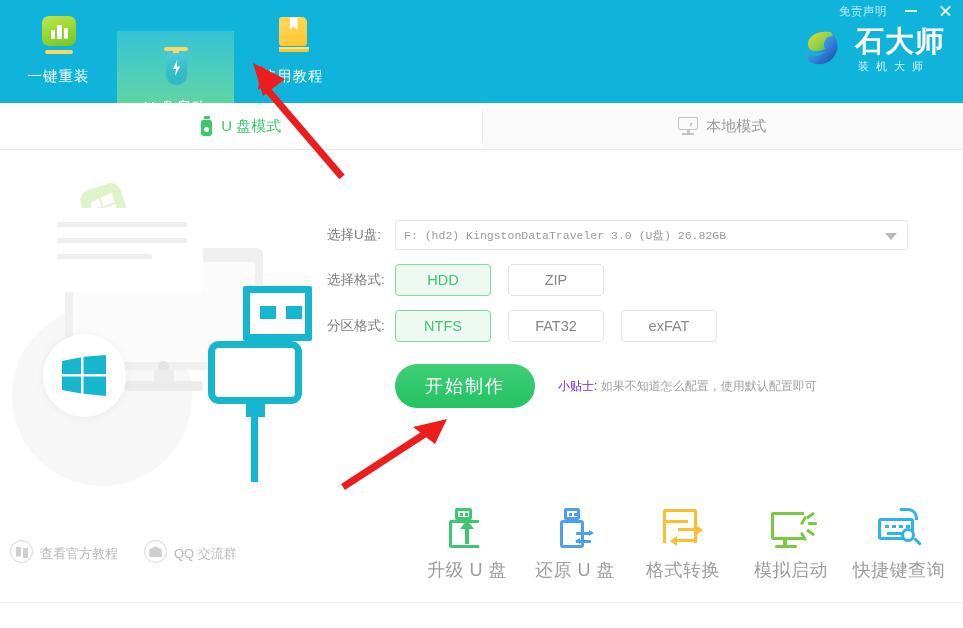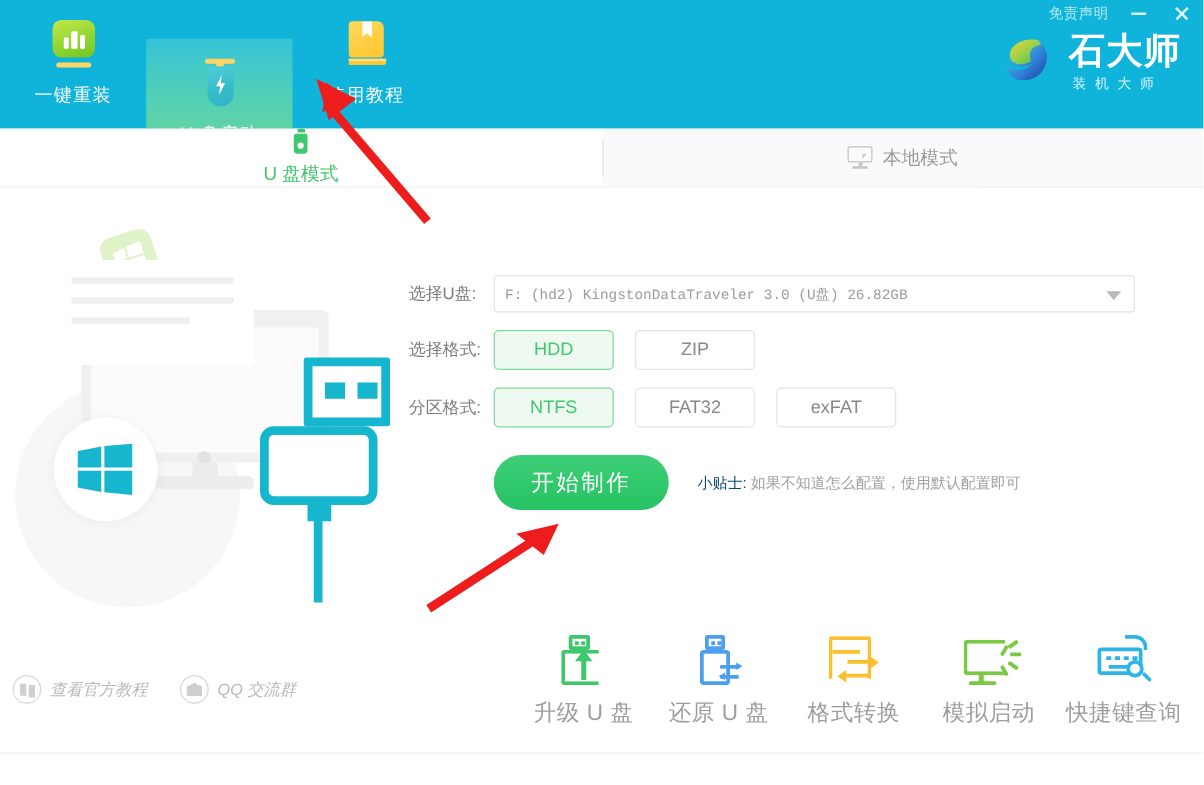--- a/index.html
+++ b/index.html
@@ -145,21 +145,21 @@
   }
   .stab {
     flex: 1; display: flex; align-items: center; justify-content: center;
     gap: 8px; font-size: 15px; color: #9a9a9a; cursor: pointer;
     position: relative; background: #fafafa;
   }
   .stab + .stab::before {
     content: ""; position: absolute; left: 0; top: 8px; bottom: 8px;
     width: 1px; background: #e6e6e6;
   }
-  .stab.active { color: #3ec86d; background: #ffffff; flex-direction: column; }
+  .stab.active { color: #3ec86d; background: #ffffff; }
 
   .ic-usb-small { width: 13px; height: 20px; position: relative; }
   .ic-usb-small .cap {
     position: absolute; left: 3.5px; top: 0; width: 6px; height: 3px;
     background: #3ec86d; border-radius: 1px;
   }
   .ic-usb-small .body {
     position: absolute; left: 1px; top: 4px; width: 11px; height: 16px;
     background: #3ec86d; border-radius: 2px 2px 3px 3px;
   }
@@ -319,34 +319,34 @@
   }
   .start-btn {
     width: 140px; height: 44px; border-radius: 22px;
     background: linear-gradient(180deg, #3ecf78 0%, #25c263 100%);
     color: #ffffff; font-size: 18px; letter-spacing: 2px;
     display: flex; align-items: center; justify-content: center;
     cursor: pointer; border: none;
     font-family: "Liberation Sans", sans-serif;
   }
   .tip { margin-left: 23px; font-size: 12px; }
-  .tip .tip-key { color: #0c4a6e; }
+  .tip .tip-key { color: #6d28d9; }
   .tip .tip-val { color: #a0a0a0; }
 
   
   .bottom {
     position: absolute; left: 0; top: 498px; width: 963px; height: 104px;
   }
   .bl-links {
     position: absolute; left: 10px; top: 42px;
     display: flex; align-items: center; gap: 26px;
   }
   .bl-link {
-    display: flex; align-items: center; gap: 7px; cursor: pointer;
-    font-size: 13px; color: #b9b9b9; font-style: italic;
+    display: flex; align-items: flex-end; gap: 7px; cursor: pointer;
+    font-size: 13px; color: #b9b9b9;
   }
   .bl-circ {
     width: 23px; height: 23px; border-radius: 50%;
     border: 1px solid #d7d7d7; position: relative;
     display: flex; align-items: center; justify-content: center;
   }
   .bl-circ .bk {
     width: 11px; height: 10px; background: #cfcfcf;
     clip-path: polygon(0 0, 45% 0, 45% 100%, 0 100%, 0 0);
   }

